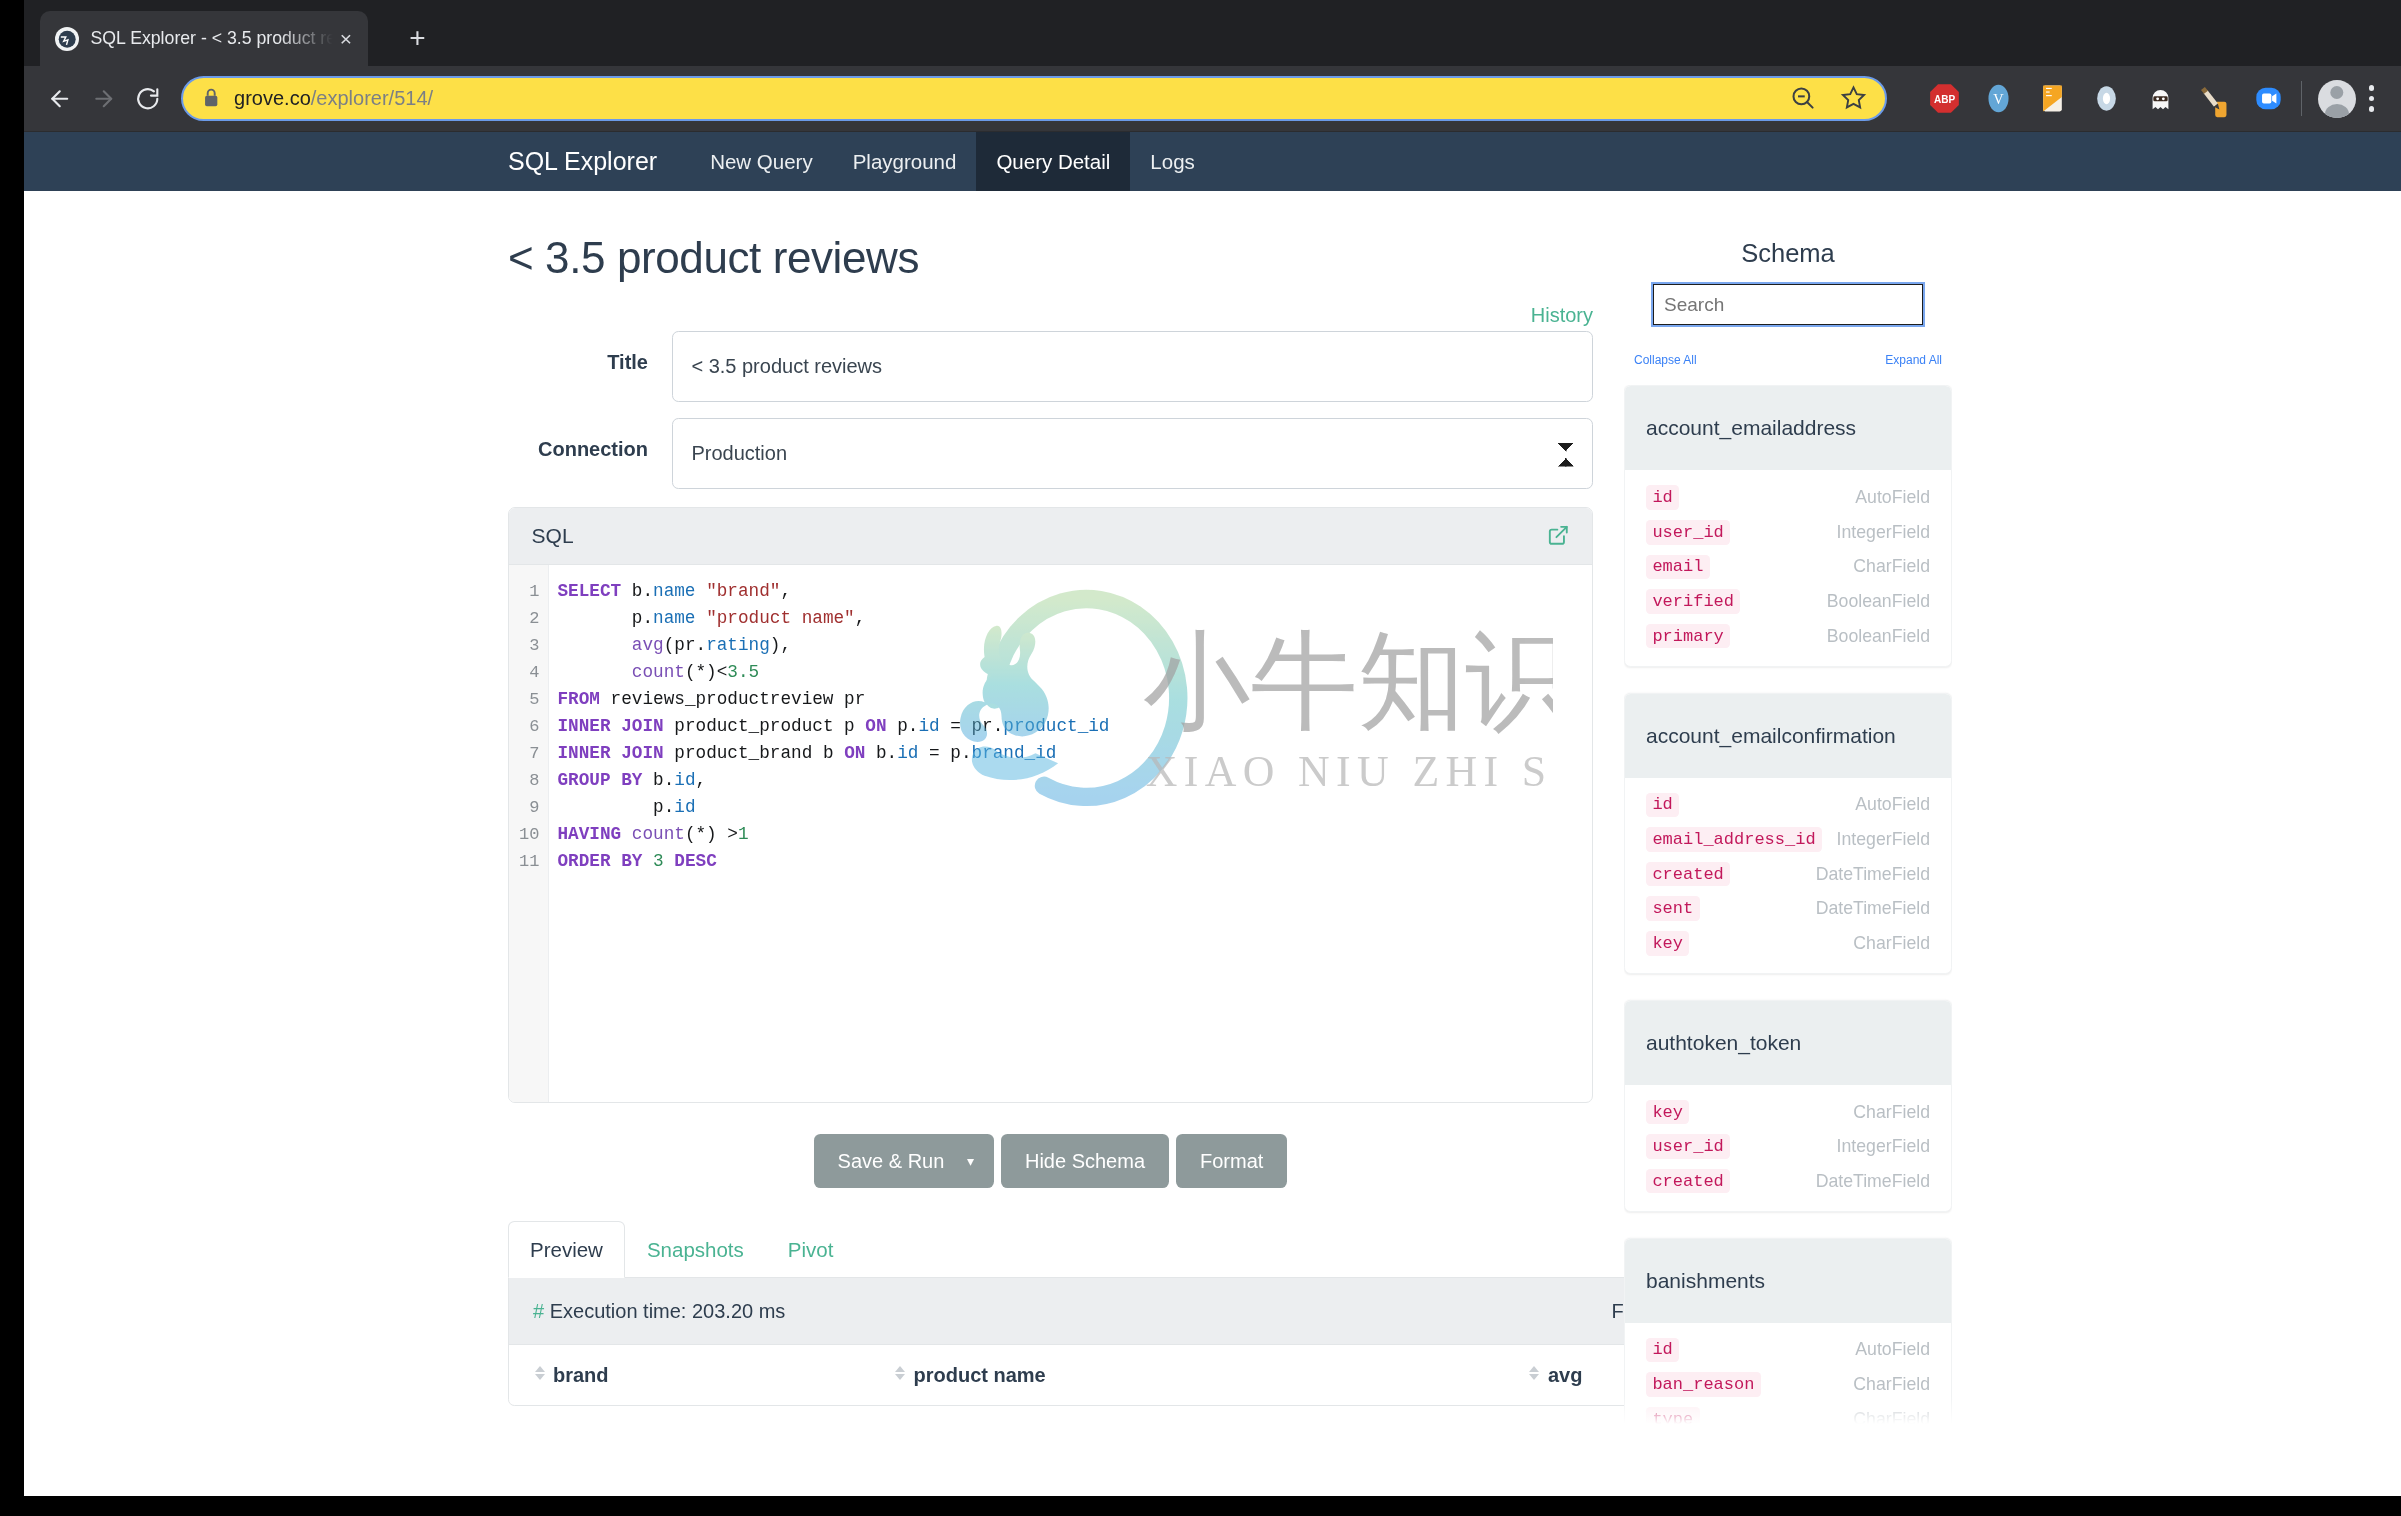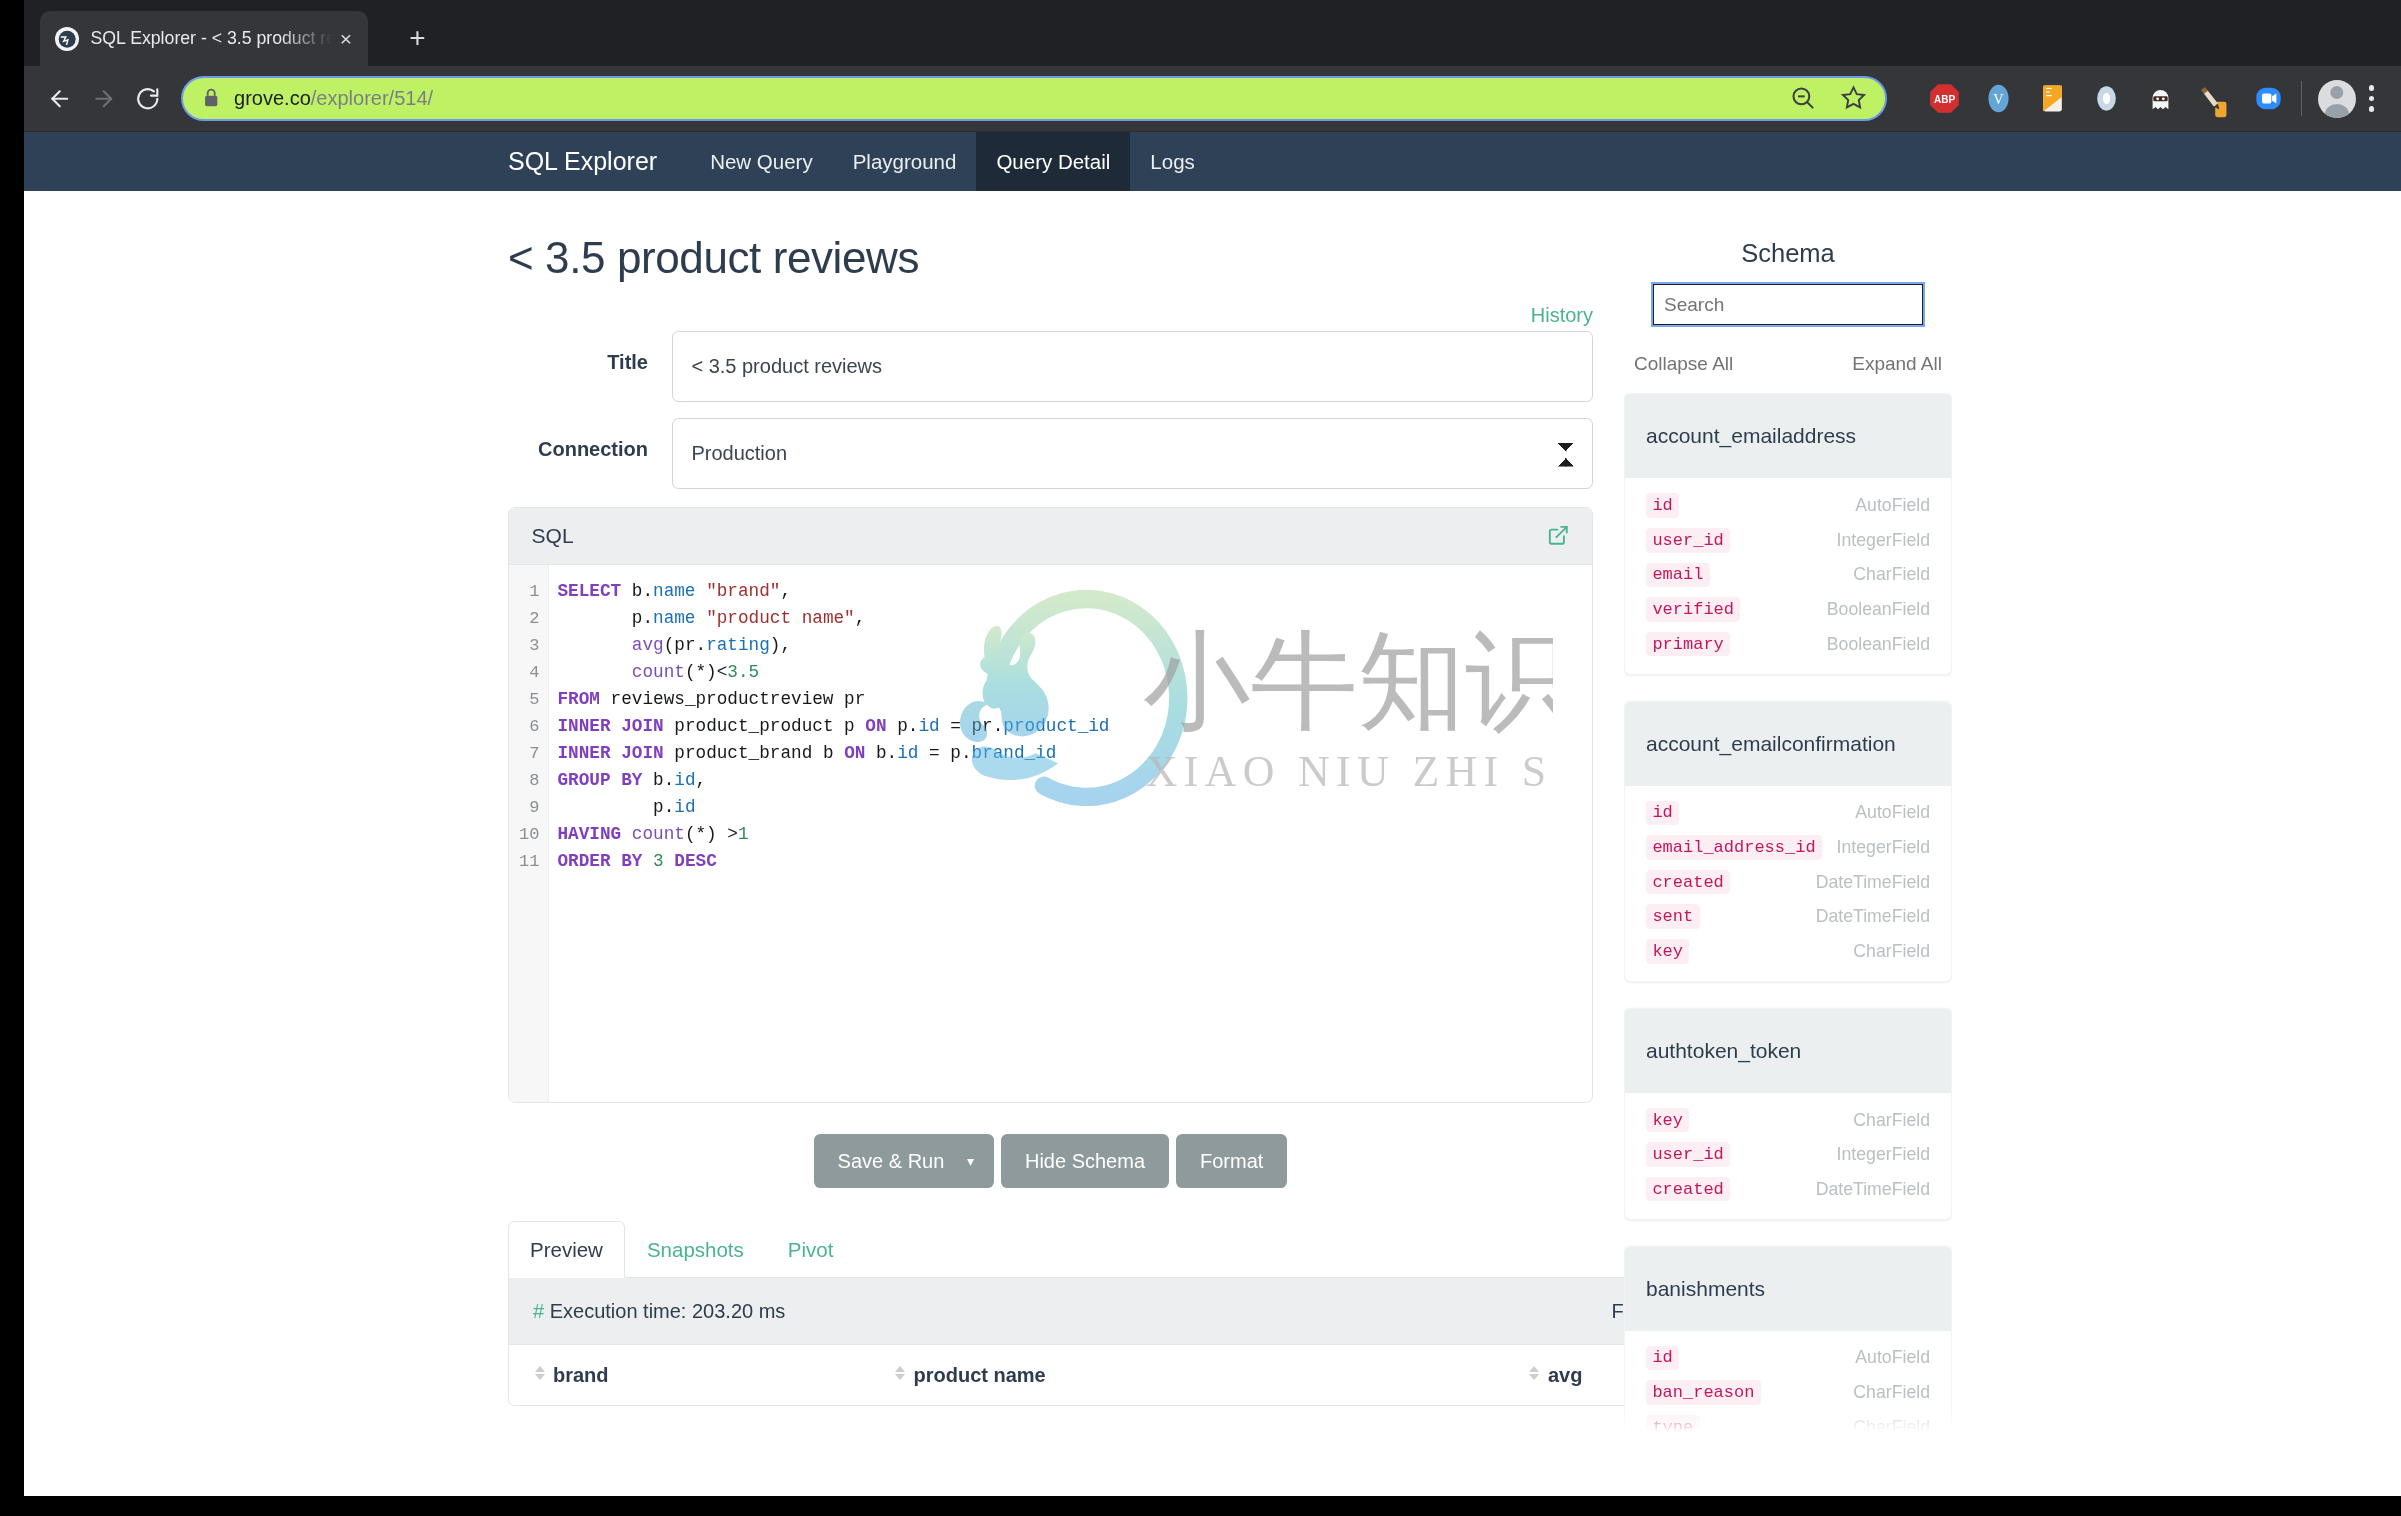--- a/index.html
+++ b/index.html
@@ -62,21 +62,21 @@
     border-bottom: 1.4px solid #2b2c2f;
   }
   .nav-btn {
     width: 44px; height: 44px; color: #e8eaed;
     display: flex; align-items: center; justify-content: center;
     flex: none;
   }
   .nav-btn.disabled { color: #6d6f73; }
   .omnibox {
     flex: 1; height: 45px; margin: 0 11.3px;
-    background: #bef264; border-radius: 25.5px;
+    background: #fde047; border-radius: 25.5px;
     border: 2.8px solid #6b9ae8;
     display: flex; align-items: center; padding: 0 18.4px;
     position: relative;
     text-align: right;
   }
   .lock-icon { margin-right: 14px; flex: none; }
   .url { font-size: 20px; color: #202124; white-space: nowrap; }
   .url .dim { color: #7b7f85; }
   .omni-right { margin-left: auto; display: flex; align-items: center; gap: 24px; }
   .ext-row { display: flex; align-items: center; gap: 21px; margin-left: 30px; flex: none; }
@@ -254,21 +254,21 @@
 
   
   .schema-title { text-align: center; font-size: 25.5px; color: #2e3d4e; margin: 31px 0 12.7px; font-weight:400;}
   .schema-search {
     display: block; width: 270px; margin: 16px auto;
     border: 1.4px solid #1d1d1d; outline: 2.8px solid #7aa7ef; outline-offset: 0;
     font-size: 19px; padding: 8.5px 10px; color: #2e3d4e;
     font-family: "Liberation Sans", sans-serif; background:#fff;
   }
   .schema-actions { display: flex; justify-content: space-between; margin: 28px 10px 18.4px; }
-  .schema-actions a { color: #737373; font-size: 19px; text-decoration: none; }
+  .schema-actions a { color: #3b82f6; font-size: 12px; text-decoration: none; }
 
   .tablecard {
     border-radius: 6.4px; overflow: hidden; margin-bottom: 25.5px;
     box-shadow: 0 0.7px 2.1px rgba(0,0,0,.07);
     background: #fff; border:0.7px solid #f1f3f4;
   }
   .tablecard-head {
     background: #ebeff0; padding: 30px 21px;
     font-size: 21px; color: #2e3d4e;
   }

